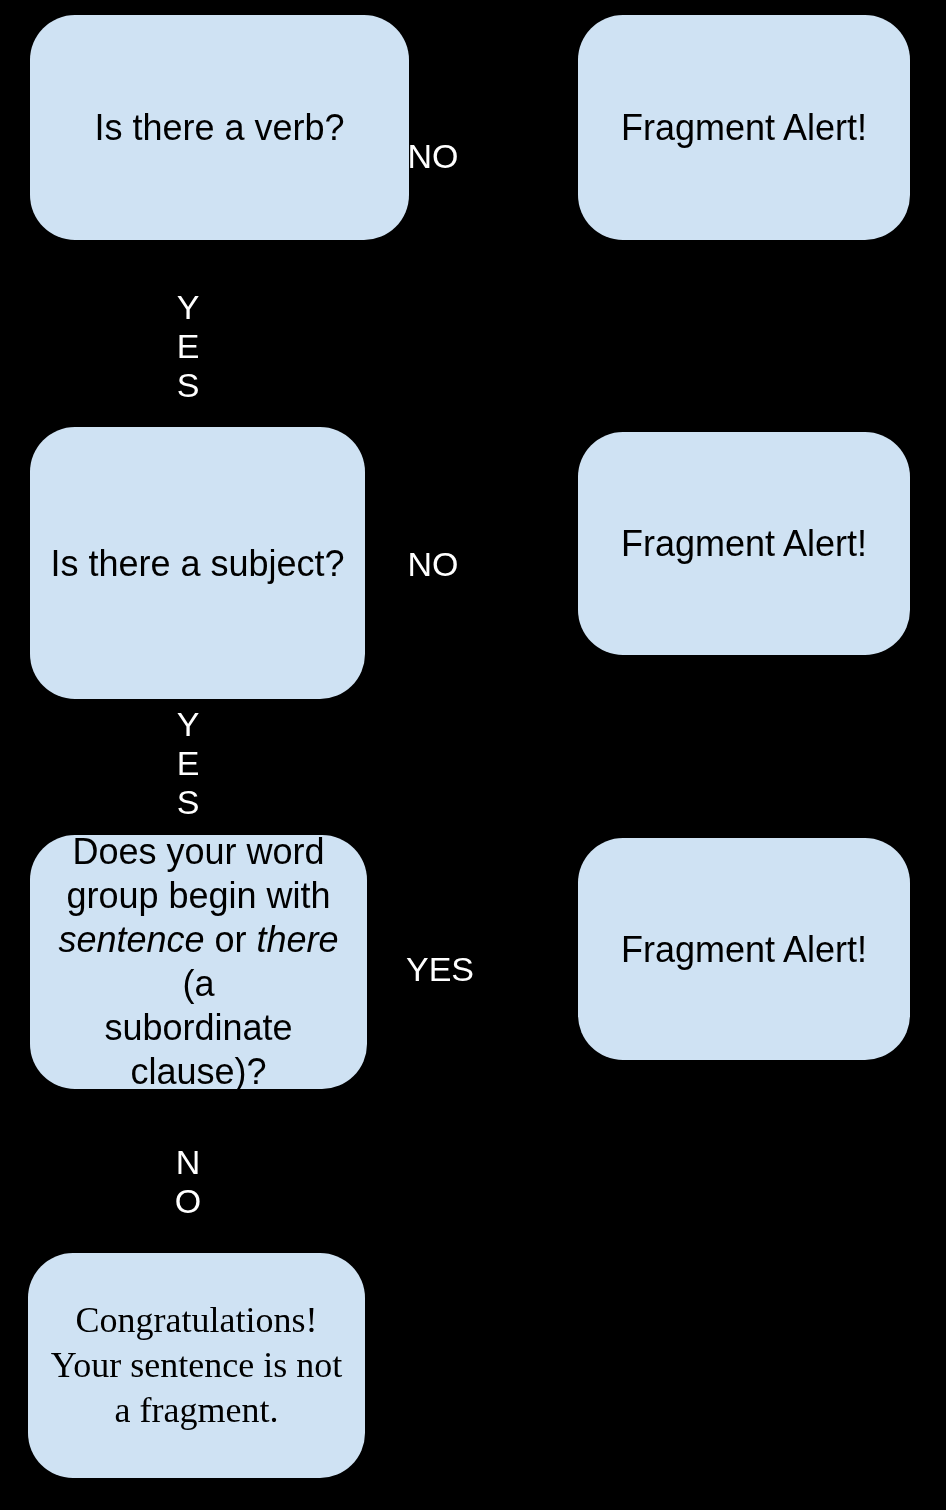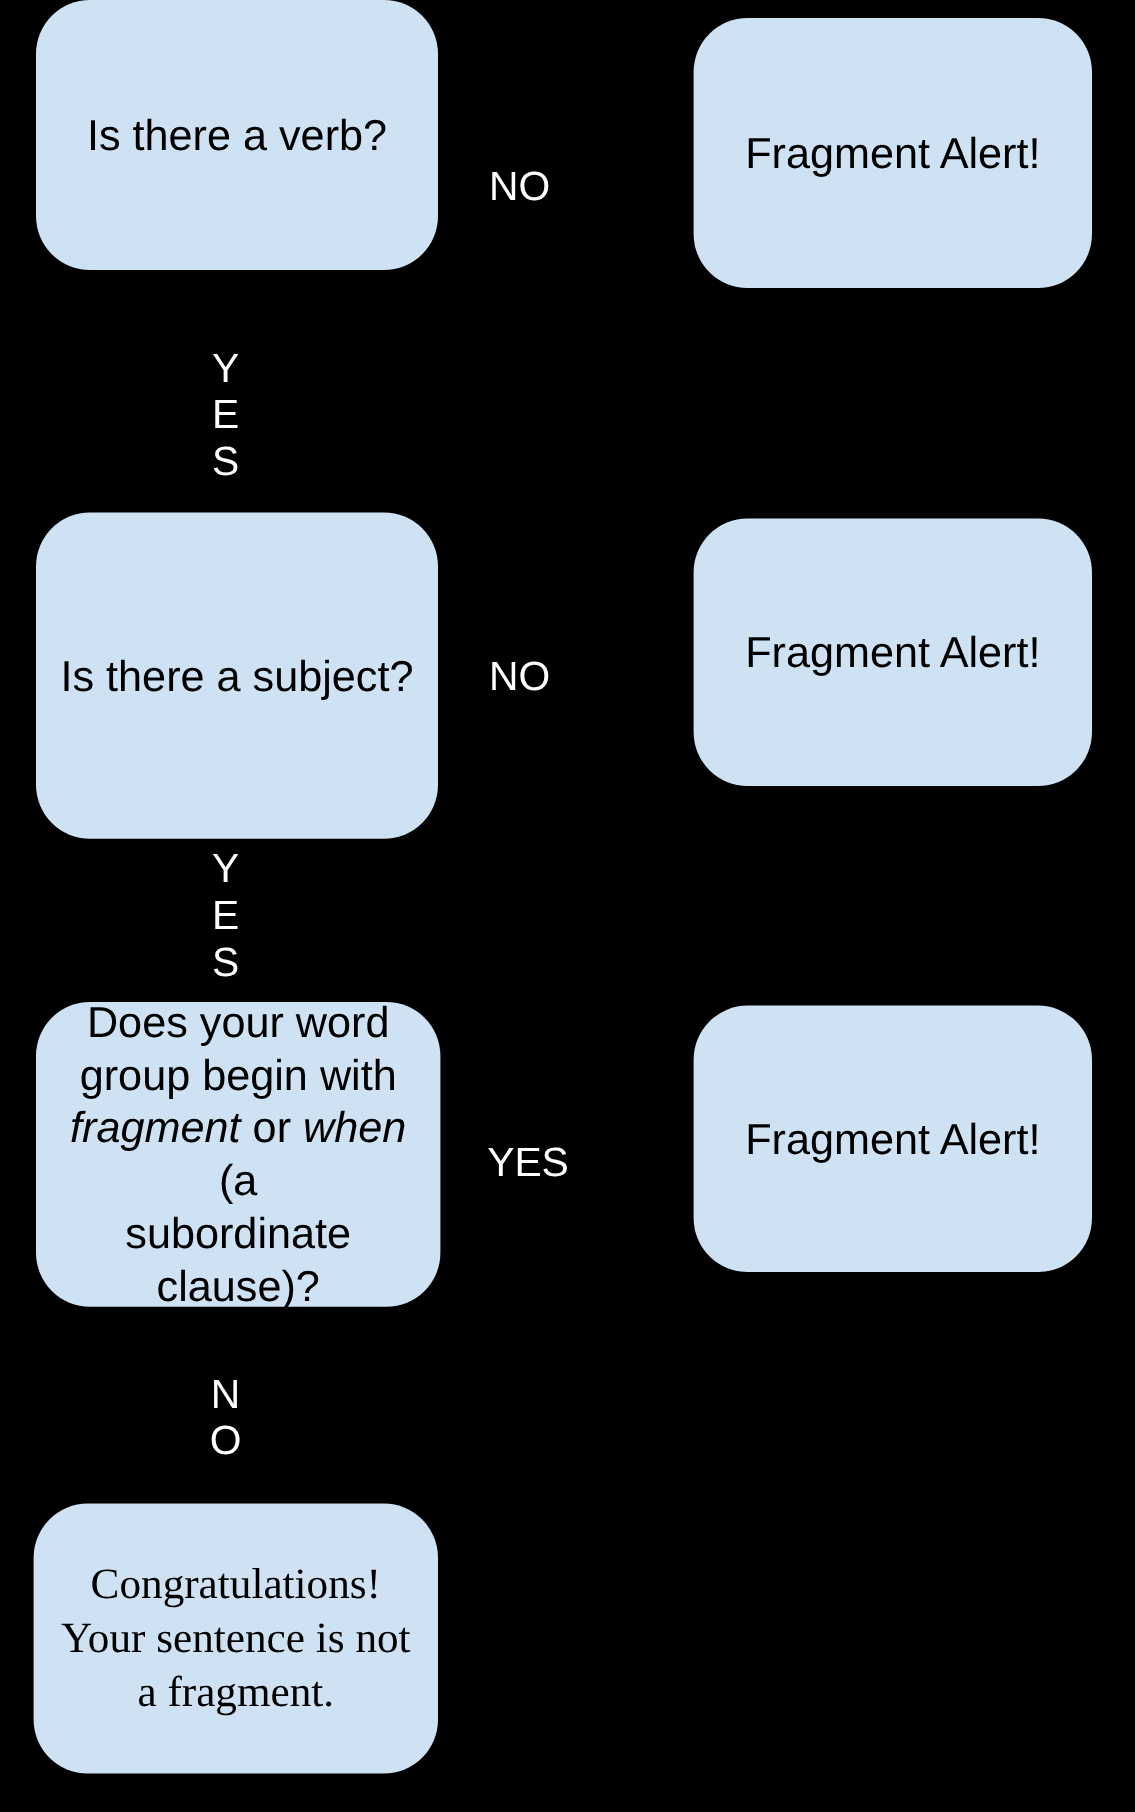--- a/index.html
+++ b/index.html
@@ -42,21 +42,21 @@
     color: var(--label-text);
     font-size: 34px;
     line-height: 34px;
     text-align: center;
     white-space: pre-line;
     margin-top: 25px;
   }
   .edge-label.vertical { line-height: 39px; }
 
   
-  .q1     { left: 30px;  top: 0;   width: 335px; height: 225px; }
+  .q1     { left: 30px;  top: 15px;   width: 379px; height: 225px; }
   .alert1 { left: 578px; top: 15px;   width: 332px; height: 225px; }
   .q2     { left: 30px;  top: 427px;  width: 335px; height: 272px; }
   .alert2 { left: 578px; top: 432px;  width: 332px; height: 223px; }
   .q3     { left: 30px;  top: 835px;  width: 337px; height: 254px; align-items: center; }
   .alert3 { left: 578px; top: 838px;  width: 332px; height: 222px; }
   .done   { left: 28px;  top: 1253px; width: 337px; height: 225px; font-family: Liberation Serif, serif; }
 
   
   .lbl-no1  { left: 398px; top: 114px;  width: 70px; }
   .lbl-yes1 { left: 158px; top: 263px;  width: 60px; }
@@ -94,21 +94,21 @@
     <div class="node-text">Fragment Alert!</div>
   </div>
 
   <div class="edge-label vertical lbl-yes2">Y
 E
 S</div>
 
   <div class="node q3">
     <div class="node-text"><span>Does your word
 group begin with
-</span><span class="ital">fragment</span><span> or </span><span class="ital">when</span><span> (a
+</span><span class="ital">sentence</span><span> or </span><span class="ital">there</span><span> (a
 subordinate
 clause)?</span></div>
   </div>
 
   <div class="edge-label lbl-yes3">YES</div>
 
   <div class="node alert3">
     <div class="node-text">Fragment Alert!</div>
   </div>
 

